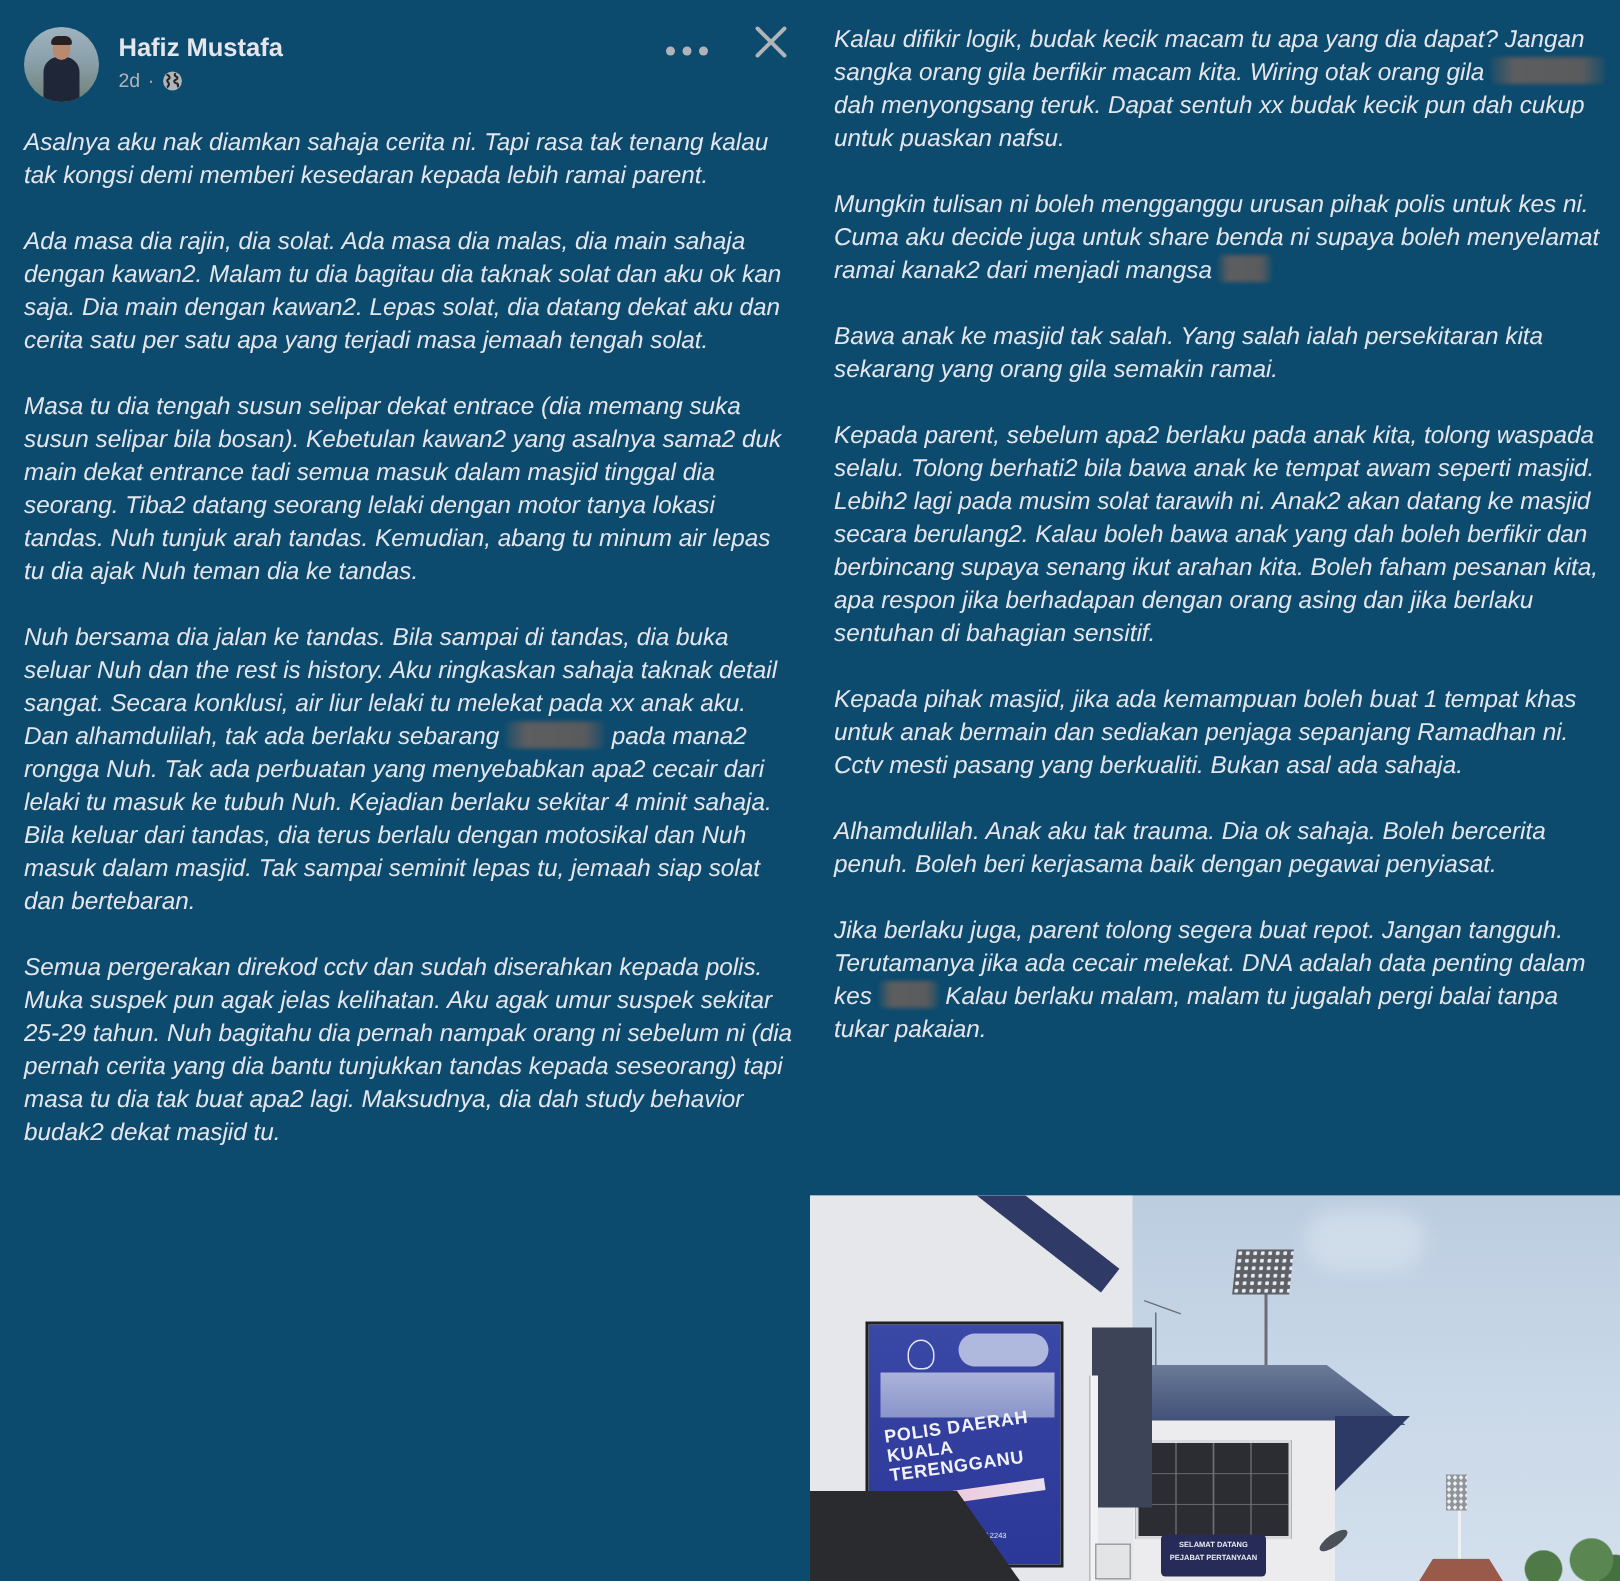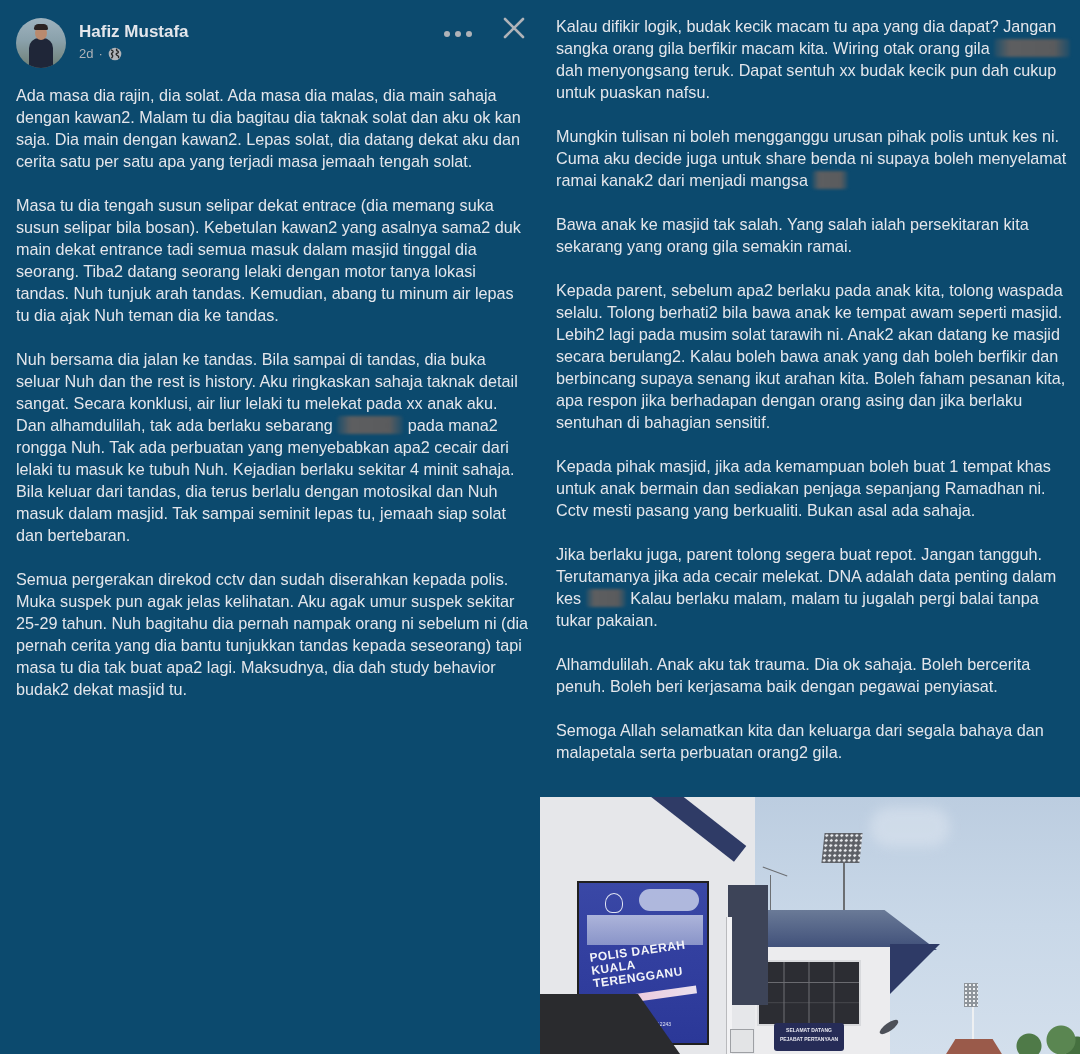--- a/index.html
+++ b/index.html
@@ -105,21 +105,21 @@
   .text-block {
     position: absolute;
     left: 16px;
     width: 515px;
     font-size: 16.2px;
     line-height: 22px;
     color: #e4e6eb;
     white-space: normal;
   }
   .col-right .text-block { left: 16px; width: 520px; }
-  .para { margin: 0 0 22px 0; }
+  .para { margin: 0 0 22px 0; font-style: italic; }
   .para:last-child { margin-bottom: 0; }
   .redacted {
     display: inline-block;
     height: 18px;
     vertical-align: -3px;
     background: linear-gradient(90deg, rgba(90,91,93,0.2), #5d5e60 20%, #5a5b5d 80%, rgba(90,91,93,0.2));
     filter: blur(1.5px);
     border-radius: 3px;
   }
 
@@ -307,20 +307,21 @@
       <span></span>
       <span></span>
       <span></span>
     </div>
     <svg class="close-button" viewBox="0 0 24 24">
       <path d="M3 3 L21 21 M21 3 L3 21" stroke="#b0b3b8" stroke-width="2.6" stroke-linecap="round"></path>
     </svg>
   </div>
 
   <div class="text-block" style="top:84px;">
+    <p class="para">Asalnya aku nak diamkan sahaja cerita ni. Tapi rasa tak tenang kalau tak kongsi demi memberi kesedaran kepada lebih ramai parent.</p>
     <p class="para">Ada masa dia rajin, dia solat. Ada masa dia malas, dia main sahaja dengan kawan2. Malam tu dia bagitau dia taknak solat dan aku ok kan saja. Dia main dengan kawan2. Lepas solat, dia datang dekat aku dan cerita satu per satu apa yang terjadi masa jemaah tengah solat.</p>
     <p class="para">Masa tu dia tengah susun selipar dekat entrace (dia memang suka susun selipar bila bosan). Kebetulan kawan2 yang asalnya sama2 duk main dekat entrance tadi semua masuk dalam masjid tinggal dia seorang. Tiba2 datang seorang lelaki dengan motor tanya lokasi tandas. Nuh tunjuk arah tandas. Kemudian, abang tu minum air lepas tu dia ajak Nuh teman dia ke tandas.</p>
     <p class="para">
       <span>Nuh bersama dia jalan ke tandas. Bila sampai di tandas, dia buka seluar Nuh dan the rest is history. Aku ringkaskan sahaja taknak detail sangat. Secara konklusi, air liur lelaki tu melekat pada xx anak aku. Dan alhamdulilah, tak ada berlaku sebarang</span>
       <span class="redacted" style="width:66px;"></span>
       <span>pada mana2 rongga Nuh. Tak ada perbuatan yang menyebabkan apa2 cecair dari lelaki tu masuk ke tubuh Nuh. Kejadian berlaku sekitar 4 minit sahaja. Bila keluar dari tandas, dia terus berlalu dengan motosikal dan Nuh masuk dalam masjid. Tak sampai seminit lepas tu, jemaah siap solat dan bertebaran.</span>
     </p>
     <p class="para">Semua pergerakan direkod cctv dan sudah diserahkan kepada polis. Muka suspek pun agak jelas kelihatan. Aku agak umur suspek sekitar 25-29 tahun. Nuh bagitahu dia pernah nampak orang ni sebelum ni (dia pernah cerita yang dia bantu tunjukkan tandas kepada seseorang) tapi masa tu dia tak buat apa2 lagi. Maksudnya, dia dah study behavior budak2 dekat masjid tu.</p>
   </div>
 </div>
@@ -332,27 +333,26 @@
       <span class="redacted" style="width:76px;"></span>
       <span>dah menyongsang teruk. Dapat sentuh xx budak kecik pun dah cukup untuk puaskan nafsu.</span>
     </p>
     <p class="para">
       <span>Mungkin tulisan ni boleh mengganggu urusan pihak polis untuk kes ni. Cuma aku decide juga untuk share benda ni supaya boleh menyelamat ramai kanak2 dari menjadi mangsa</span>
       <span class="redacted" style="width:36px;"></span>
     </p>
     <p class="para">Bawa anak ke masjid tak salah. Yang salah ialah persekitaran kita sekarang yang orang gila semakin ramai.</p>
     <p class="para">Kepada parent, sebelum apa2 berlaku pada anak kita, tolong waspada selalu. Tolong berhati2 bila bawa anak ke tempat awam seperti masjid. Lebih2 lagi pada musim solat tarawih ni. Anak2 akan datang ke masjid secara berulang2. Kalau boleh bawa anak yang dah boleh berfikir dan berbincang supaya senang ikut arahan kita. Boleh faham pesanan kita, apa respon jika berhadapan dengan orang asing dan jika berlaku sentuhan di bahagian sensitif.</p>
     <p class="para">Kepada pihak masjid, jika ada kemampuan boleh buat 1 tempat khas untuk anak bermain dan sediakan penjaga sepanjang Ramadhan ni. Cctv mesti pasang yang berkualiti. Bukan asal ada sahaja.</p>
+    <p class="para">Alhamdulilah. Anak aku tak trauma. Dia ok sahaja. Boleh bercerita penuh. Boleh beri kerjasama baik dengan pegawai penyiasat.</p>
     <p class="para">
       <span>Jika berlaku juga, parent tolong segera buat repot. Jangan tangguh. Terutamanya jika ada cecair melekat. DNA adalah data penting dalam kes</span>
       <span class="redacted" style="width:40px;"></span>
       <span>Kalau berlaku malam, malam tu jugalah pergi balai tanpa tukar pakaian.</span>
     </p>
-    <p class="para">Alhamdulilah. Anak aku tak trauma. Dia ok sahaja. Boleh bercerita penuh. Boleh beri kerjasama baik dengan pegawai penyiasat.</p>
-    <p class="para">Semoga Allah selamatkan kita dan keluarga dari segala bahaya dan malapetala serta perbuatan orang2 gila.</p>
   </div>
 
   <div class="photo">
     <div class="sky"></div>
     <div class="cloud-sky"></div>
     <div class="pole1"></div>
     <div class="floodlight1"></div>
     <div class="pole2"></div>
     <div class="floodlight2"></div>
     <div class="antenna"></div>

